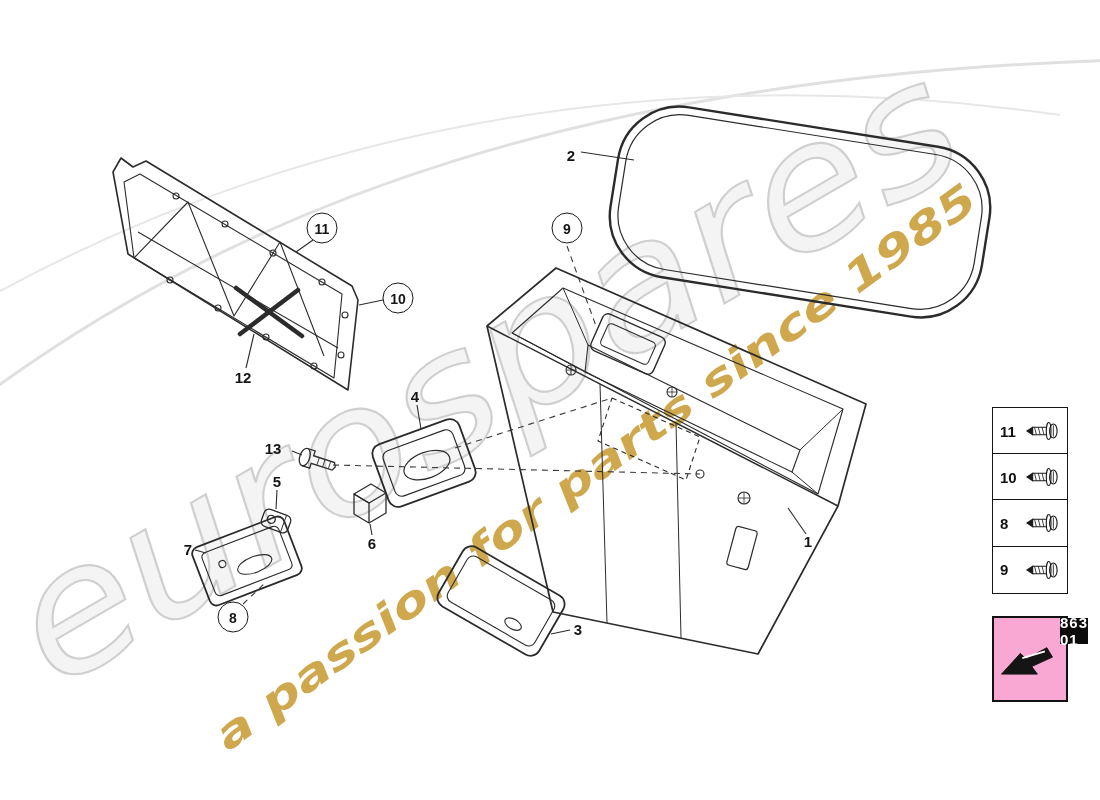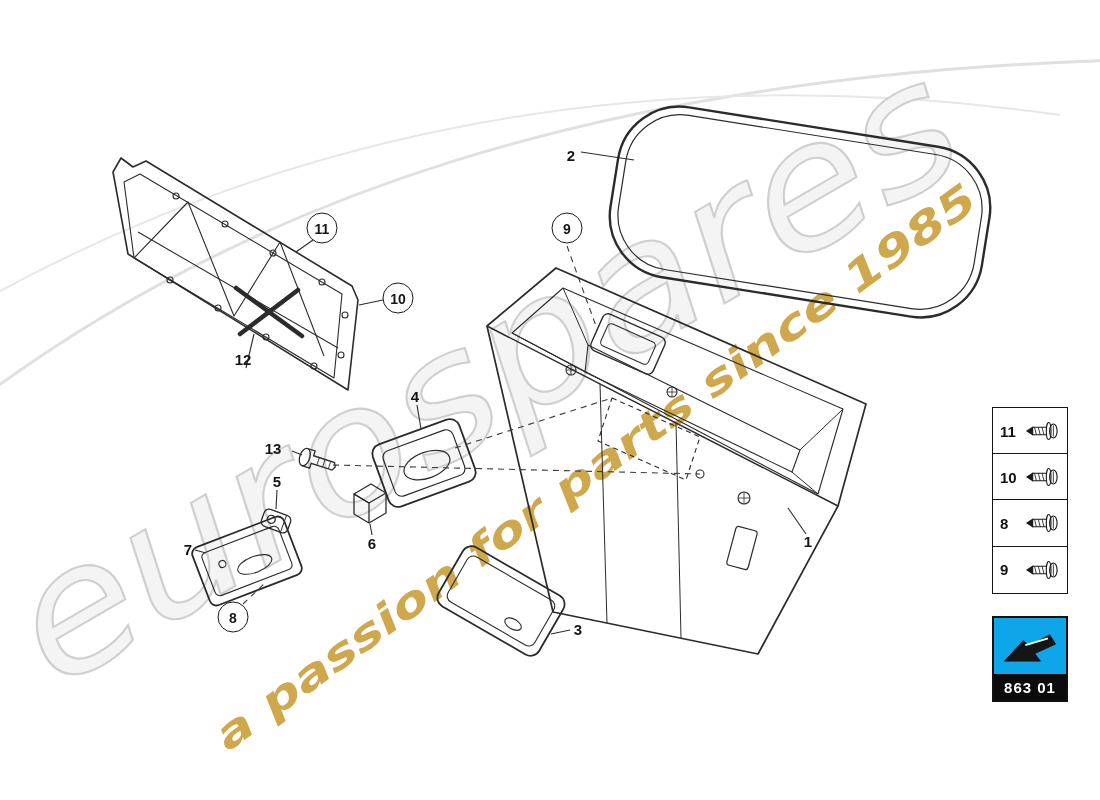--- a/index.html
+++ b/index.html
@@ -42,22 +42,22 @@
     margin-top:-1.8px;
     cursor:pointer;
   }
   .fastener-row:first-child { margin-top:0; }
   .fastener-num { font-size:15px; font-weight:700; color:#111; }
 
   .code-box {
     position:absolute; left:992px; top:616px;
     width:76px; height:86px;
     border:2px solid #111;
-    background:#0ea5e9;
-    display:flex; flex-direction:column;
+    background:#f9a8d4;
+    display:flex; flex-direction:row;
     z-index:6; cursor:pointer;
   }
   .code-box .icon-area { flex:1; display:flex; align-items:center; justify-content:center; }
   .code-bar {
     height:26px;
     background:#0c0c0c;
     color:#fff;
     font-weight:700;
     font-size:15px;
     letter-spacing:1px;
@@ -189,21 +189,21 @@
       <path d="M243,604 L264,584"></path>
     </g>
   </svg>
 
   <div class="callout circled" style="left:322px; top:228px">11</div>
   <div class="callout circled" style="left:398px; top:298px">10</div>
   <div class="callout circled" style="left:567px; top:228px">9</div>
   <div class="callout circled" style="left:233px; top:617px">8</div>
 
   <div class="callout" style="left:571px; top:155px">2</div>
-  <div class="callout" style="left:243px; top:359px">12</div>
+  <div class="callout" style="left:243px; top:377px">12</div>
   <div class="callout" style="left:415px; top:396px">4</div>
   <div class="callout" style="left:273px; top:448px">13</div>
   <div class="callout" style="left:277px; top:481px">5</div>
   <div class="callout" style="left:372px; top:543px">6</div>
   <div class="callout" style="left:188px; top:549px">7</div>
   <div class="callout" style="left:578px; top:629px">3</div>
   <div class="callout" style="left:808px; top:541px">1</div>
 
   <div class="fastener-table">
 

